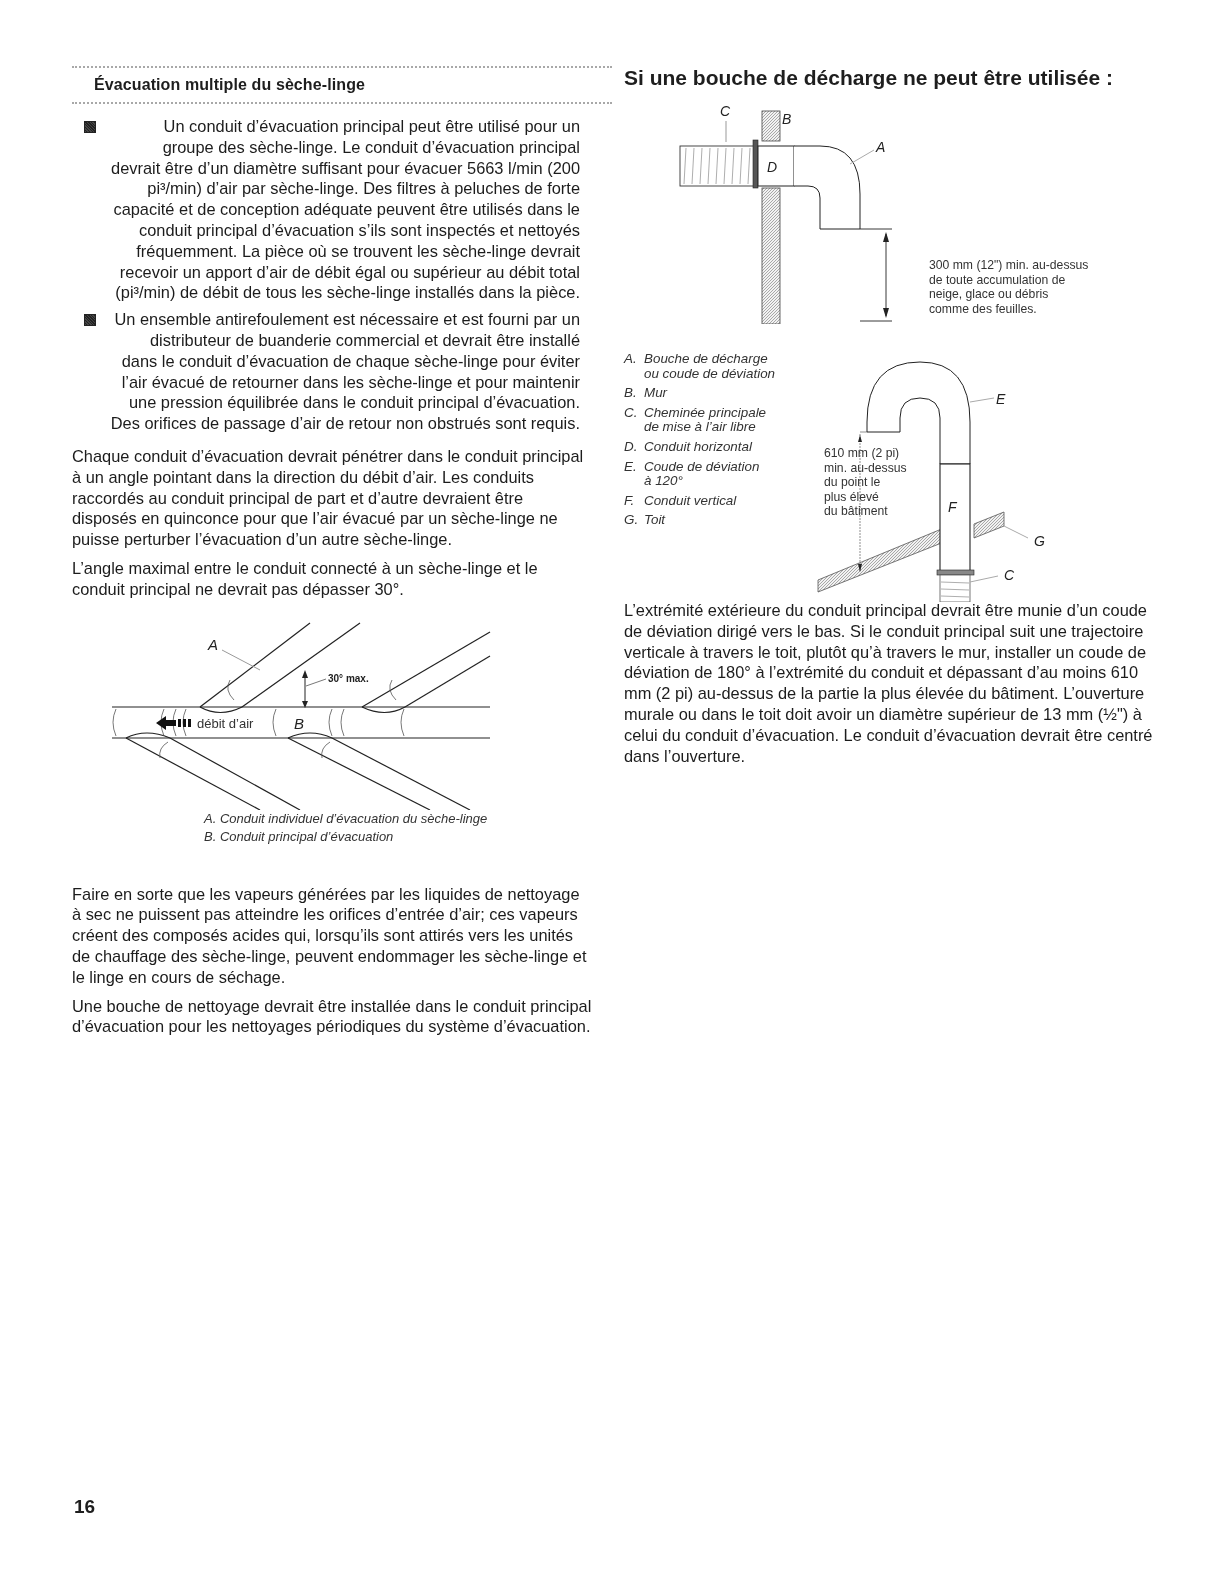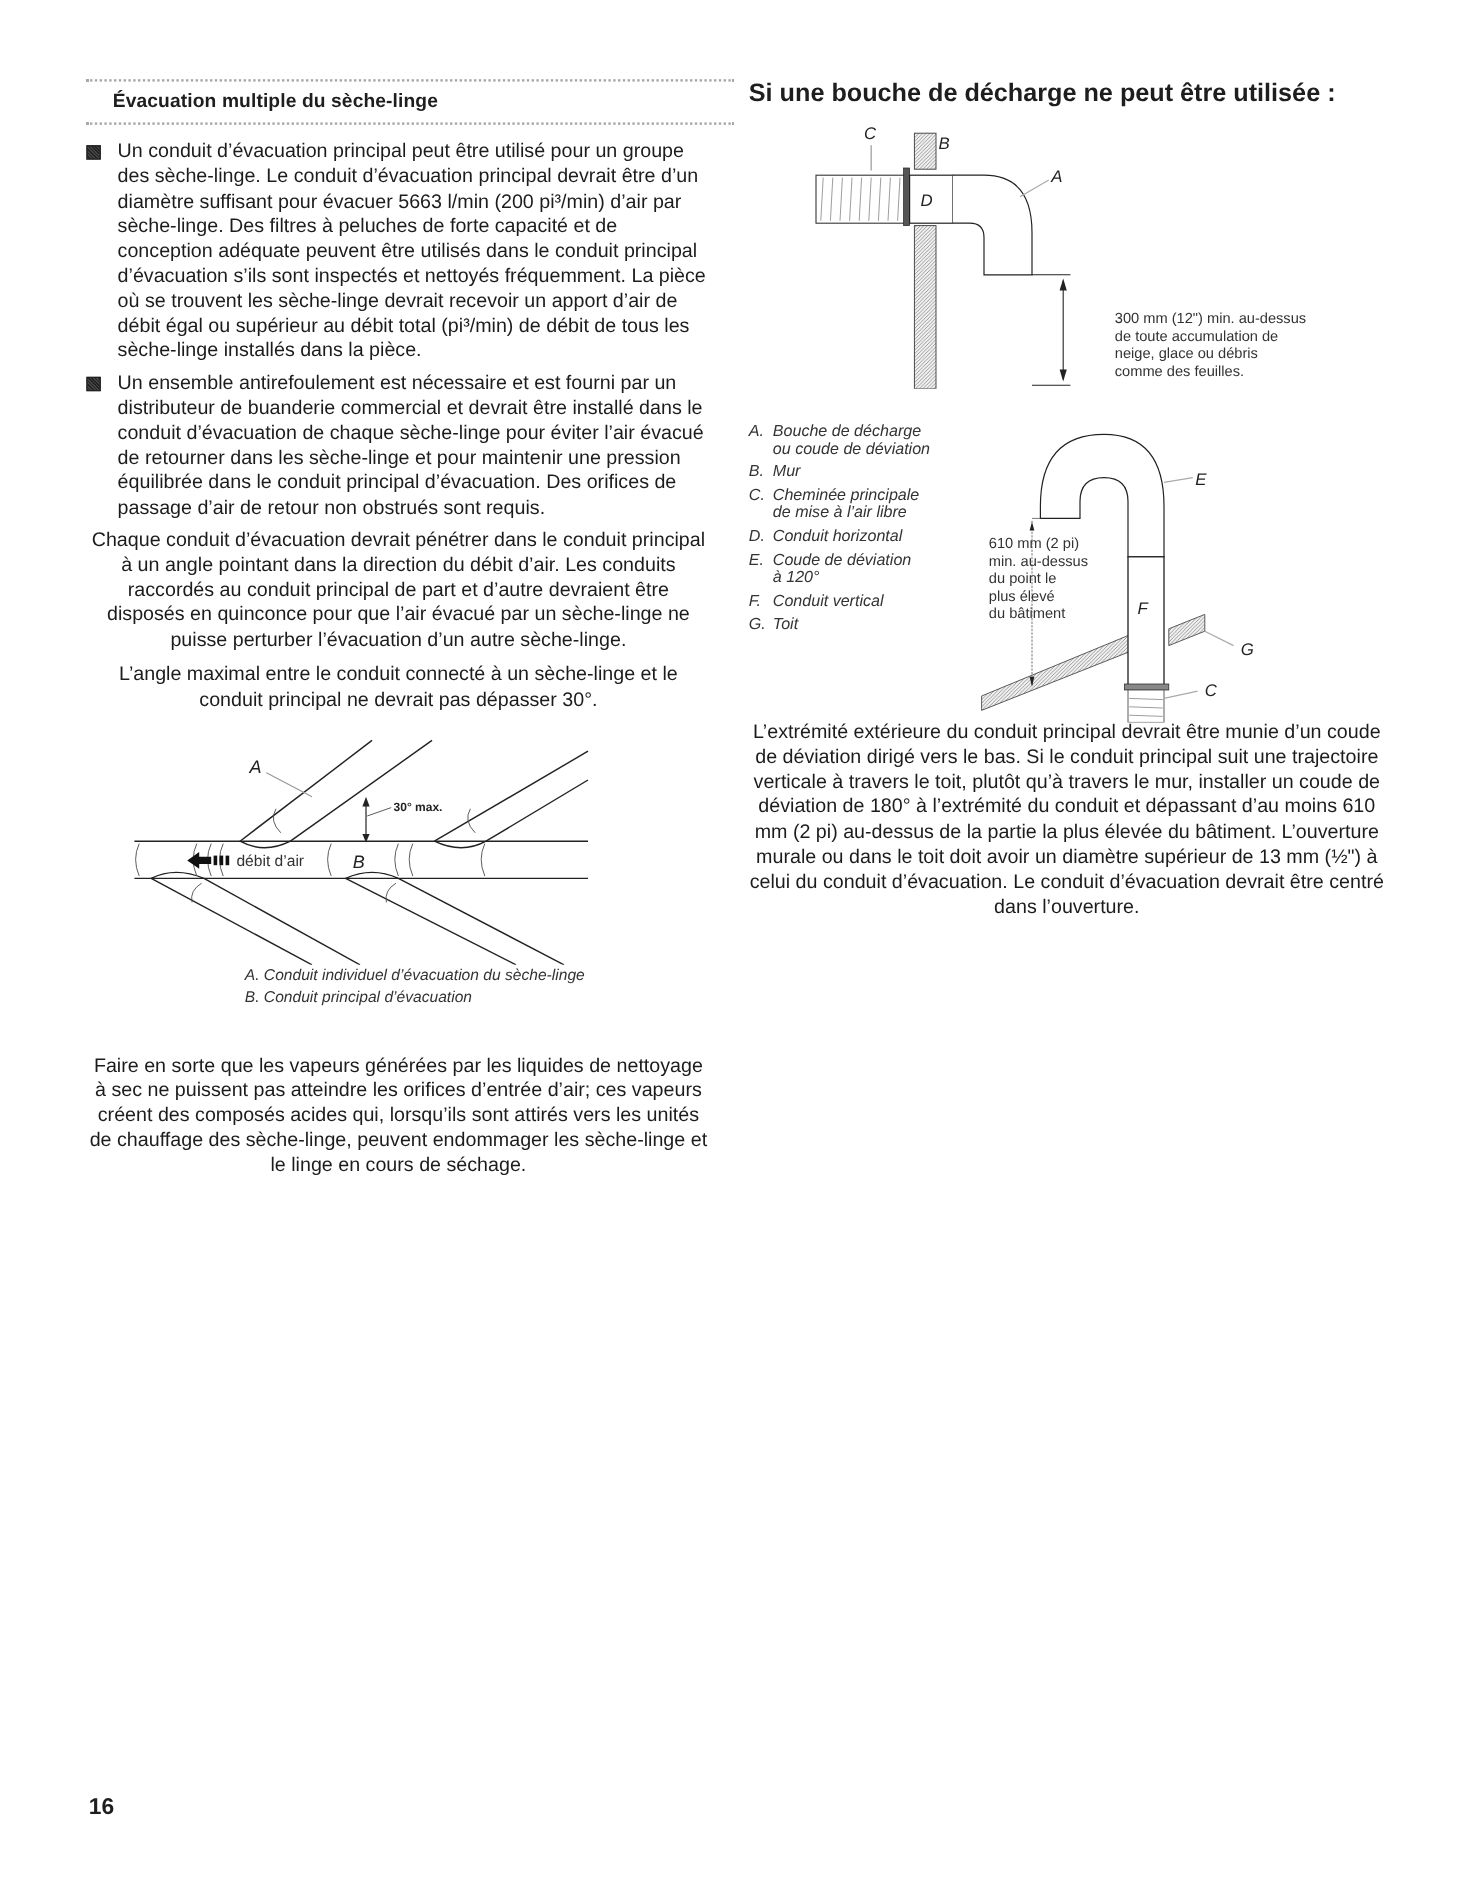--- a/index.html
+++ b/index.html
@@ -13,29 +13,29 @@
 
     .section-head {
       position: relative; padding: 8px 0 8px 22px;
       border-top: 2px dotted #a8a8a8; border-bottom: 2px dotted #a8a8a8;
       margin-bottom: 12px; width: 518px;
     }
     .section-head h2 {
       margin: 0; font-size: 16px; font-weight: bold; color: #1e1e1e; letter-spacing: 0.1px;
     }
 
-    .bullet-list { list-style: none; margin: 0; padding: 0; }
+    .bullet-list { list-style: none; margin: 12px; padding: 0; text-align: right; }
     .bullet-item { position: relative; padding-left: 26px; margin-bottom: 5px; }
     .bullet-sq {
       position: absolute; left: 0; top: 5px; width: 10px; height: 10px;
       background: #333; border: 1px solid #222;
       background-image: repeating-linear-gradient(45deg, #444 0 1px, #222 1px 2px);
     }
     p, .bullet-text { margin: 0 0 6px 0; font-size: 16.4px; line-height: 20.8px; color: #1c1c1c; }
-    .p-block { margin-bottom: 8px; text-align: center; }
+    .p-block { margin-bottom: 8px; }
 
     .diagram-left { position: relative; width: 420px; height: 250px; margin: 10px 0 0 28px; }
     .caption { font-style: italic; font-size: 13px; color: #333; line-height: 18px; }
     .caption-left { position: absolute; left: 104px; top: 200px; }
 
     .subhead { margin: 0 0 4px 0; font-size: 21px; font-weight: bold; color: #1e1e1e; }
 
     .diagram-top { position: relative; width: 530px; height: 235px; }
     .note-300 {
       position: absolute; left: 305px; top: 164px; font-size: 12.2px; line-height: 14.5px; color: #333;
@@ -130,20 +130,21 @@
       <text x="194" y="119" font-size="15" font-style="italic" fill="#222">B</text>
     </svg>
     <div class="caption caption-left">
       <div>A. Conduit individuel d’évacuation du sèche-linge</div>
       <div>B. Conduit principal d’évacuation</div>
     </div>
   </div>
 
   <div style="margin-top: 24px;">
     <p class="p-block">Faire en sorte que les vapeurs générées par les liquides de nettoyage à sec ne puissent pas atteindre les orifices d’entrée d’air; ces vapeurs créent des composés acides qui, lorsqu’ils sont attirés vers les unités de chauffage des sèche-linge, peuvent endommager les sèche-linge et le linge en cours de séchage.</p>
+    <p class="p-block">Une bouche de nettoyage devrait être installée dans le conduit principal d’évacuation pour les nettoyages périodiques du système d’évacuation.</p>
   </div>
 </div>
 
 <div class="col-right">
   <h3 class="subhead">Si une bouche de décharge ne peut être utilisée :</h3>
 
   <div style="position: relative; height: 1px;">
     <div class="diagram-top">
       <svg width="300" height="230" viewBox="0 0 300 230">
         <defs>

